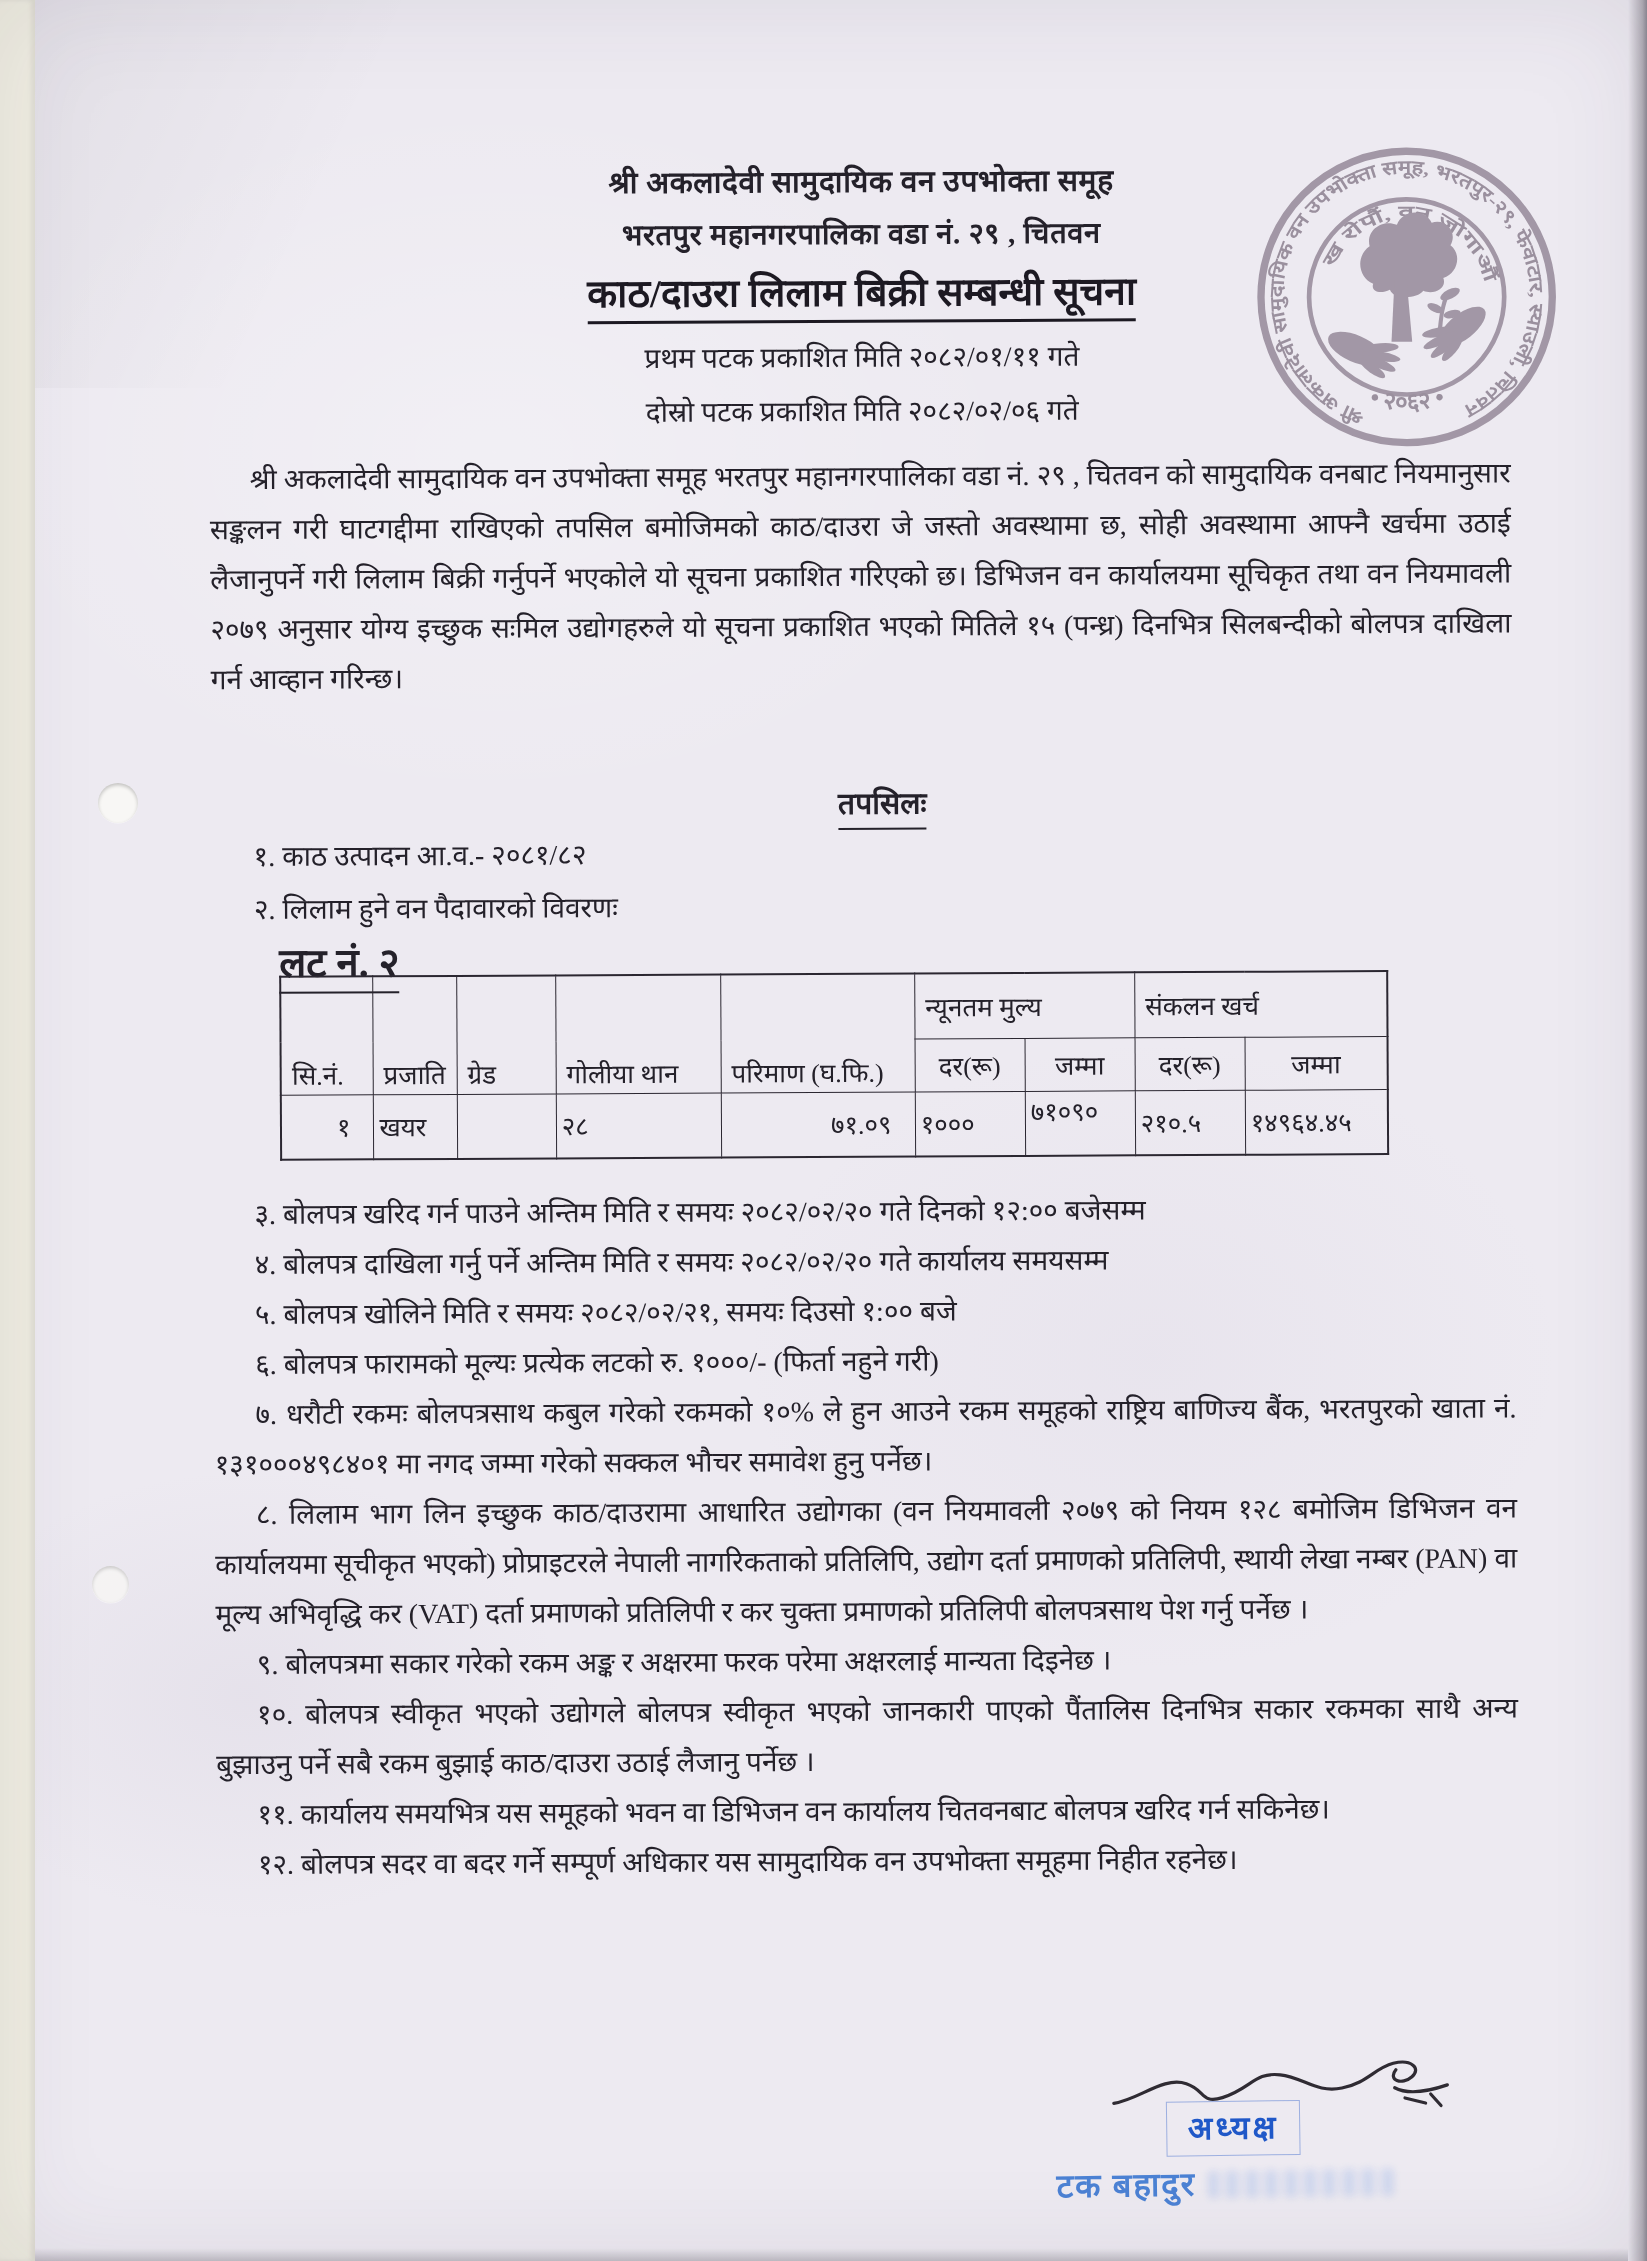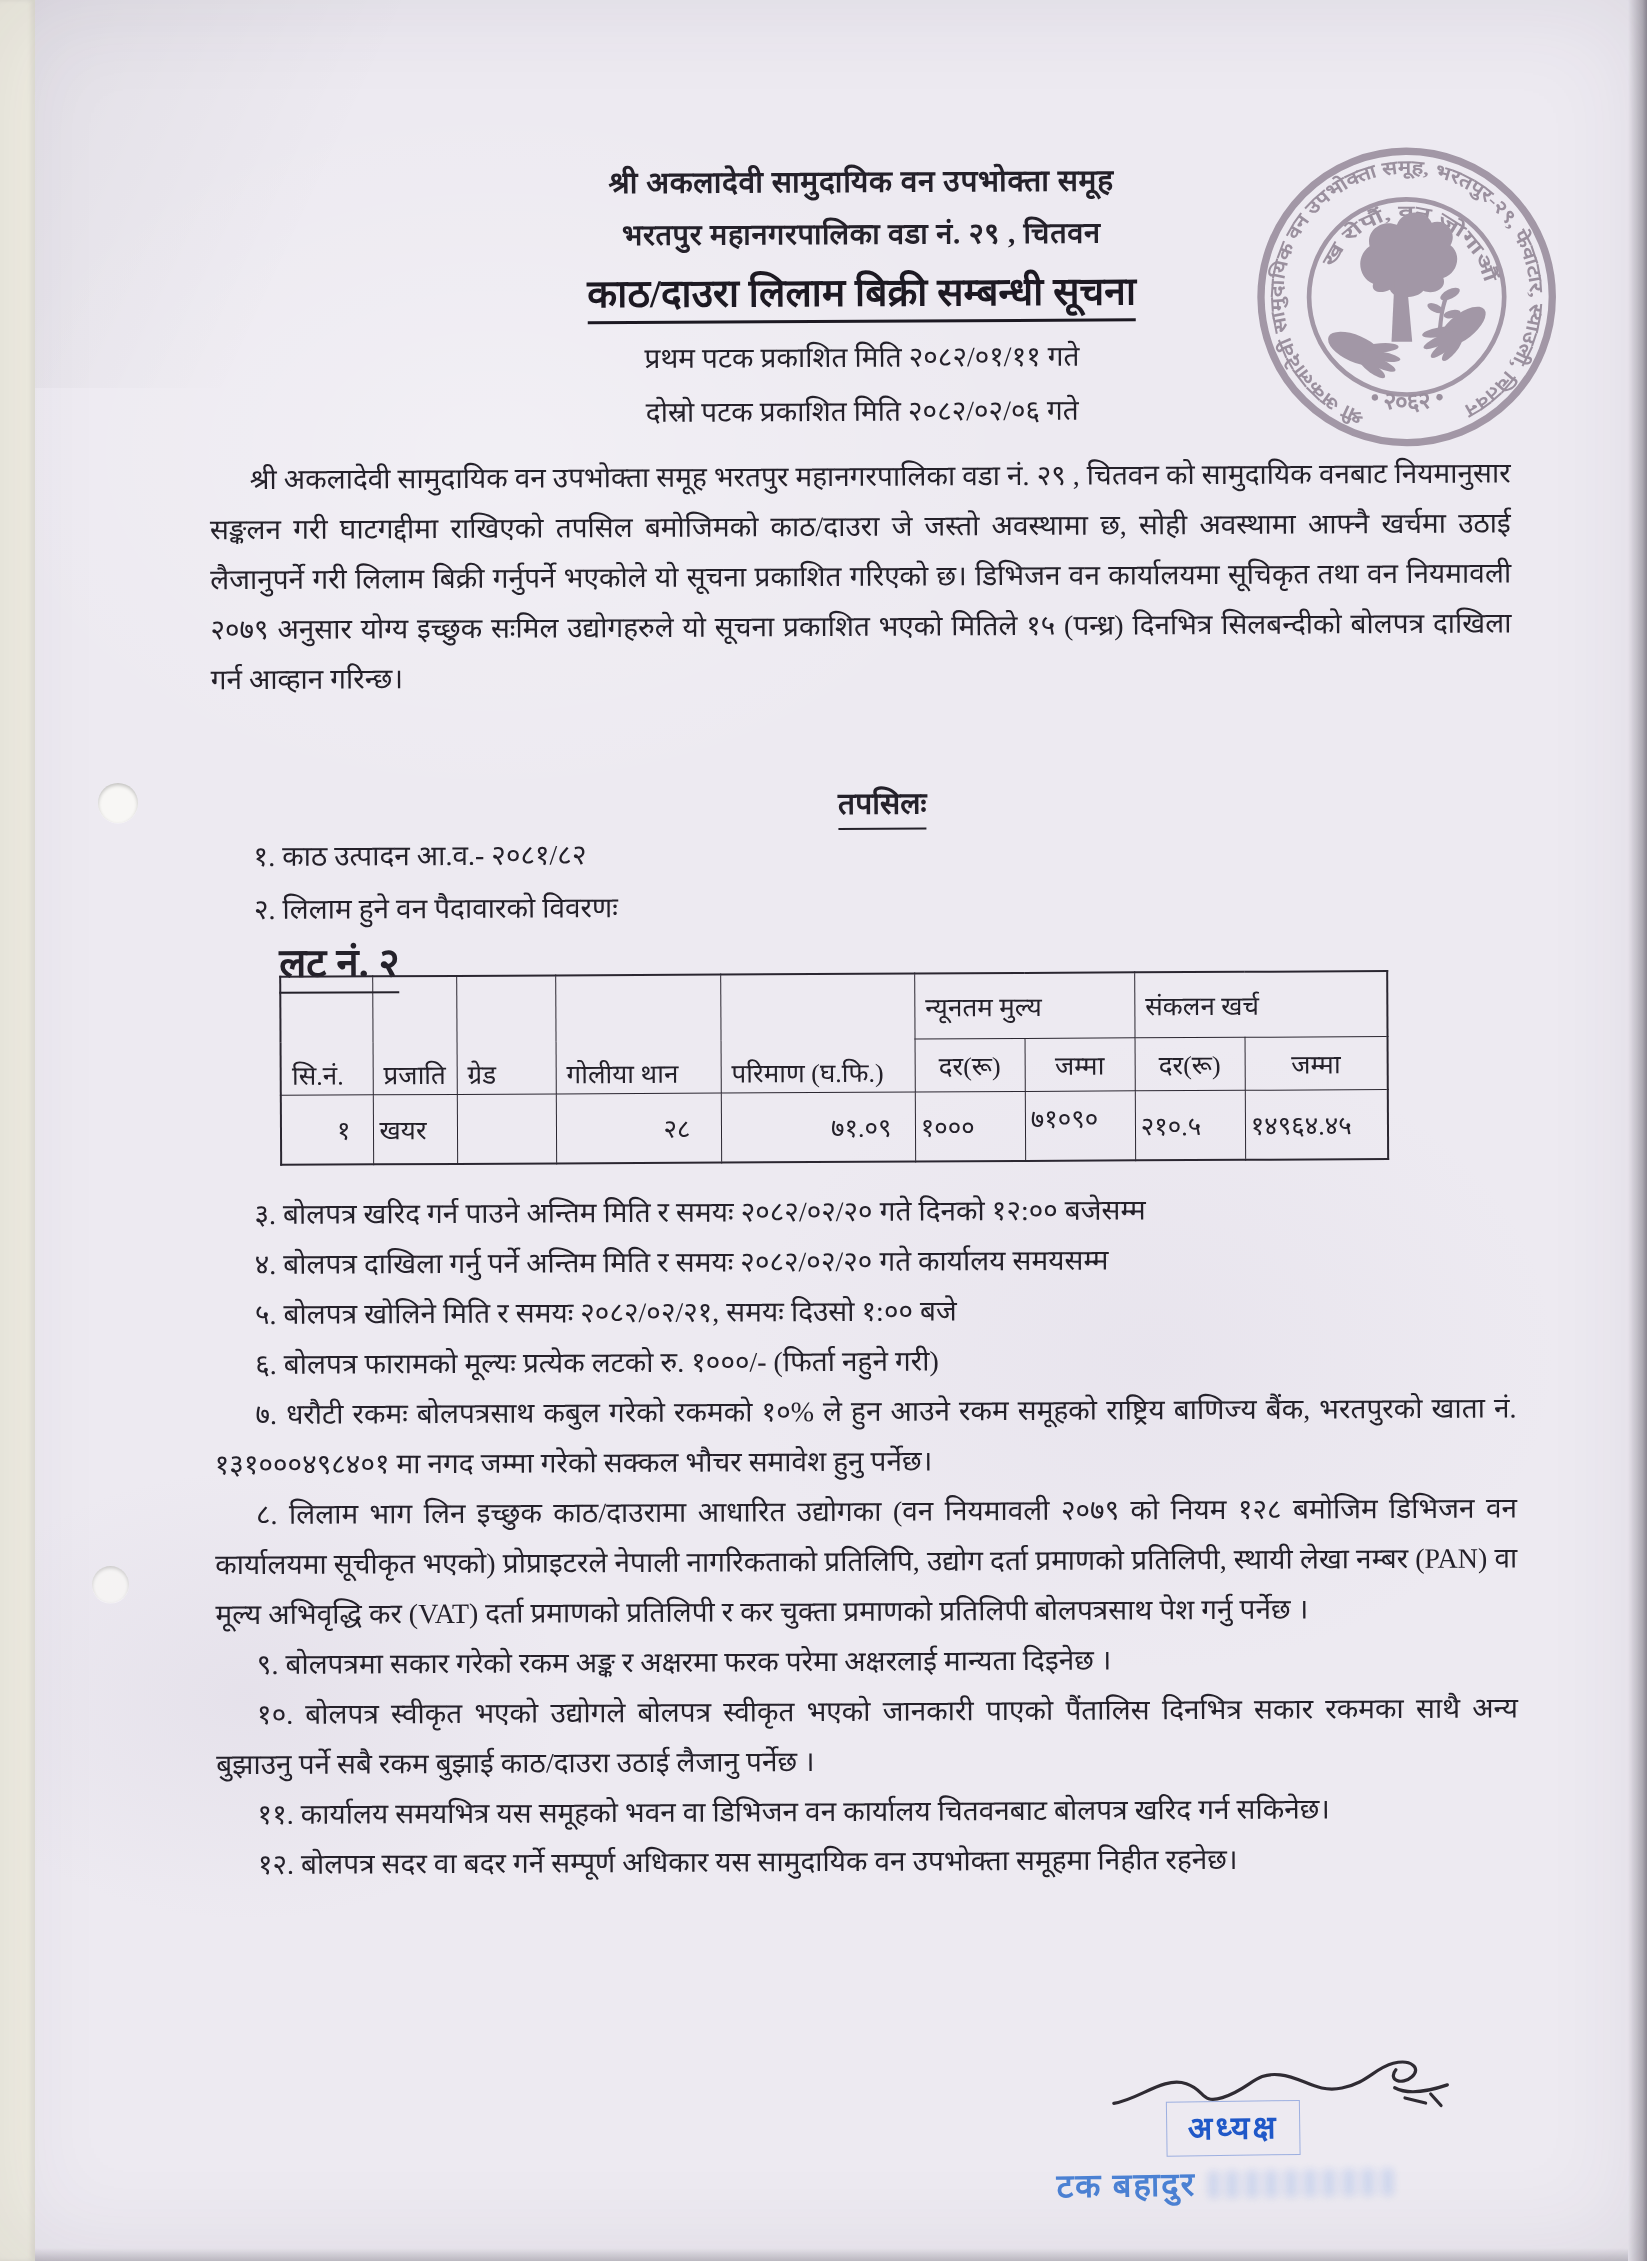--- a/index.html
+++ b/index.html
@@ -60,23 +60,23 @@
     table-layout:fixed;width:1106px;font-size:26px;color:#24212a;}
   table.lot, table.lot td{border:1.9px solid #2b2731;}
   table.lot{border-width:2.6px;}
   table.lot td{padding:2.6px 5.2px;overflow:hidden;text-align:center;}
   tr.r1 td{height:59px;vertical-align:middle;text-align:left;padding-left:10.3px;font-weight:normal;}
   tr.r1 td.merged{vertical-align:bottom;height:auto;}
   tr.r2 td{height:47px;vertical-align:middle;}
   tr.r3 td{height:57px;vertical-align:middle;text-align:left;}
   tr.r3 td.c1{text-align:right;padding-right:22px;}
   tr.r3 td.c2{text-align:left;padding-left:6px;}
-  tr.r3 td.c4{text-align:right;padding-right:30px;}
+  tr.r3 td.c4{padding-right:30px;}
   tr.r3 td.c5{text-align:right;padding-right:23px;}
-  tr.r3 td.c7{vertical-align:top;padding-top:8px;}
+  tr.r3 td.c7{vertical-align:top;padding-top:1px;}
 
   .terms{position:absolute;left:213px;top:1187px;width:1302px;
     font-size:28px;line-height:50px;text-align:justify;}
   .terms .term{text-indent:41px;margin:0;}
 
   .signature-svg{position:absolute;left:1098px;top:2038px;}
   .role-stamp{position:absolute;left:1161px;top:2103px;
     font-size:32px;font-weight:bold;letter-spacing:3.2px;color:#2058c8;
     border:1.9px solid rgba(60,105,205,.45);padding:2.6px 20.7px 7.8px;transform:rotate(-.5deg);}
   .name-stamp{position:absolute;left:1051px;top:2162px;font-size:33px;font-weight:bold;

